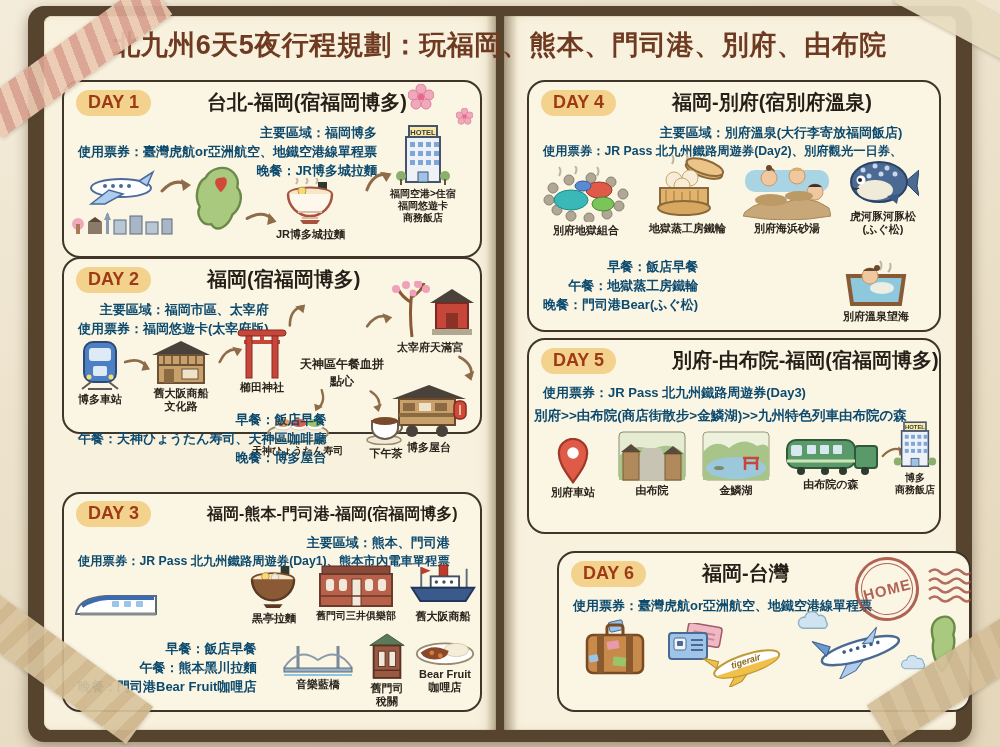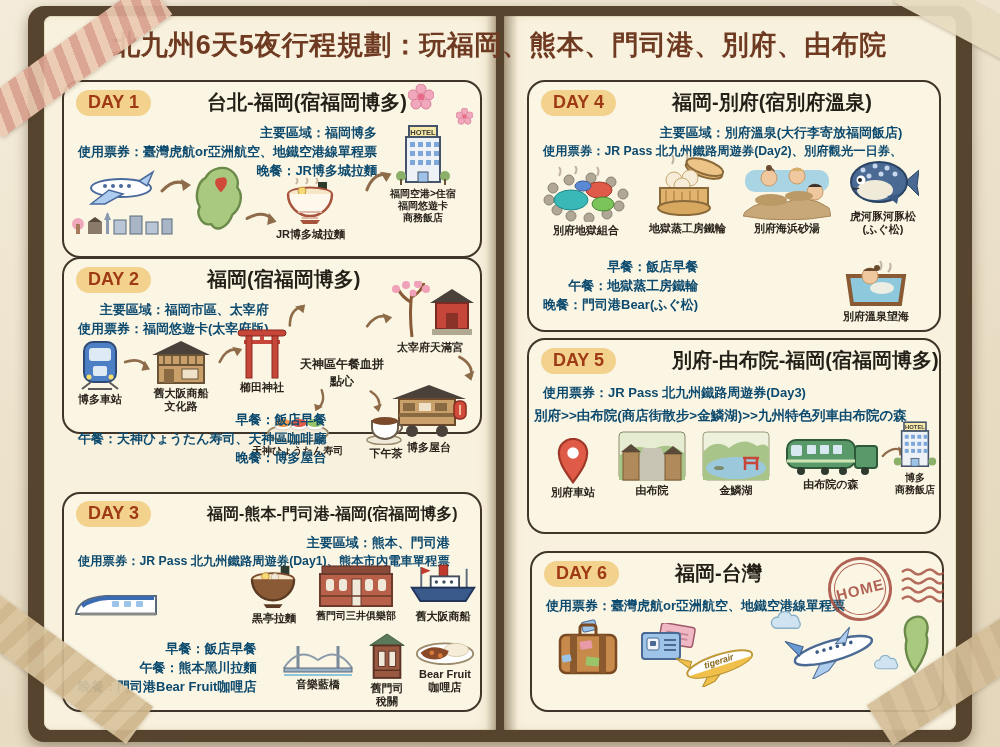--- a/index.html
+++ b/index.html
@@ -605,21 +605,21 @@
         <circle cx="6" cy="52" r="5" fill="#8ab06a"></circle>
         <circle cx="50" cy="52" r="5" fill="#8ab06a"></circle>
       </svg>
     <div class="cap small">
       <div>博多</div>
       <div>商務飯店</div>
     </div>
   </div>
 </div>
 
-<div class="card" style="left:530px;top:551px;width:414px;height:161px">
+<div class="card" style="left:557px;top:551px;width:414px;height:161px">
   <div class="hdr">
     <span class="badge">DAY 6</span>
     <span class="ctitle">福岡-台灣</span>
   </div>
   <div class="info" style="left:14px;top:44px">使用票券：臺灣虎航or亞洲航空、地鐵空港線單程票</div>
   <div class="stamp" style="left:296px;top:4px">
     <span>HOME</span>
   </div>
   <div class="arrow" style="left:368px;top:14px">
     <svg width="44" height="36" viewBox="0 0 44 36" fill="none" stroke="#a34a3c" stroke-width="2.5" opacity=".8">

